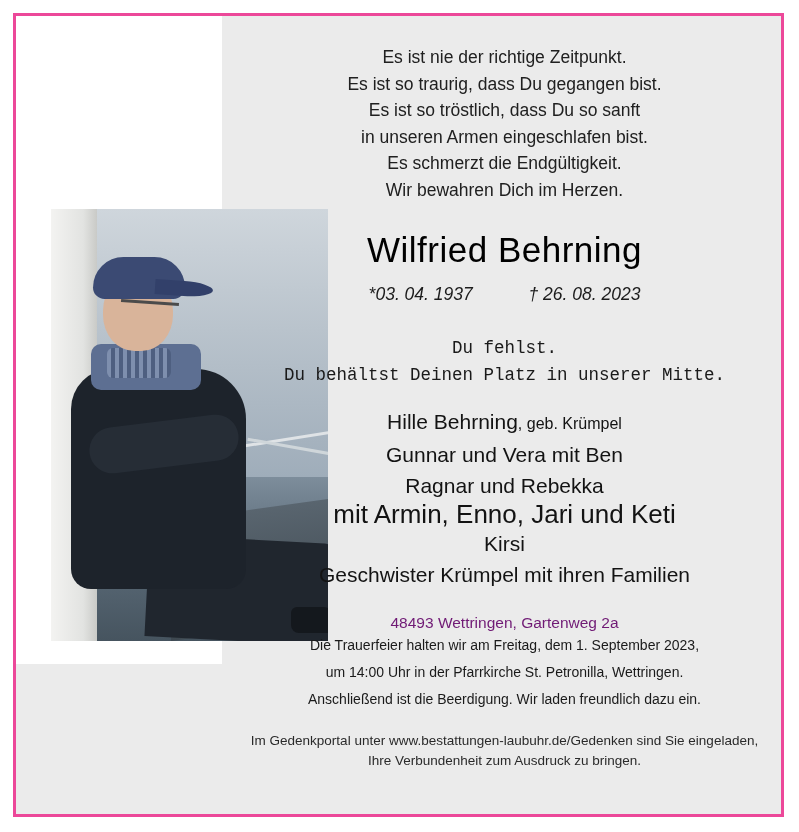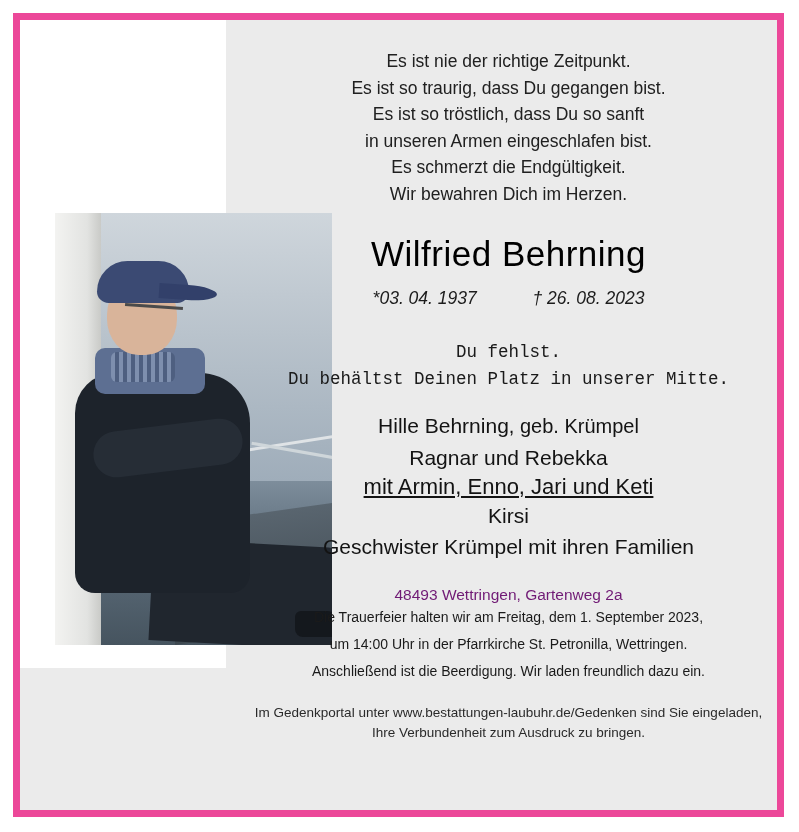--- a/index.html
+++ b/index.html
@@ -13,21 +13,21 @@
     font-family: "Liberation Sans", sans-serif;
     color: #1a1a1a;
     overflow: hidden;
   }
   .notice {
     position: absolute;
     left: 13px;
     top: 13px;
     width: 771px;
     height: 804px;
-    border: 7px solid #ec4899;
+    border: 3px solid #ec4899;
     box-sizing: border-box;
     background: #ffffff;
     overflow: hidden;
   }
   
   .bg-panel {
     position: absolute;
     left: 206px;
     top: 0;
     right: 0;
@@ -231,26 +231,25 @@
   }
   .family {
     margin-top: 18px;
   }
   .fam-line {
     font-size: 21px;
     line-height: 31px;
     color: #131313;
   }
   .fam-line .small {
-    font-size: 20px;
+    font-size: 16px;
   }
   .fam-line.sub {
-    font-size: 22px;
+    font-size: 26px;
     line-height: 27px;
-    text-decoration: underline;
   }
   .address {
     margin-top: 24px;
     font-size: 15.5px;
     color: #701a75;
   }
   .service {
     font-size: 14px;
     line-height: 27px;
   }
@@ -309,20 +308,21 @@
 
       <div class="missing">
         <div>Du fehlst.</div>
         <div>Du behältst Deinen Platz in unserer Mitte.</div>
       </div>
 
       <div class="family">
         <div class="fam-line">
           <span>Hille Behrning</span><span class="small">, geb. Krümpel</span>
         </div>
+        <div class="fam-line">Gunnar und Vera mit Ben</div>
         <div class="fam-line">Ragnar und Rebekka</div>
         <div class="fam-line sub">mit Armin, Enno, Jari und Keti</div>
         <div class="fam-line">Kirsi</div>
         <div class="fam-line">Geschwister Krümpel mit ihren Familien</div>
       </div>
 
       <div class="address">48493 Wettringen, Gartenweg 2a</div>
 
       <div class="service">
         <div>Die Trauerfeier halten wir am Freitag, dem 1.  September 2023,</div>

